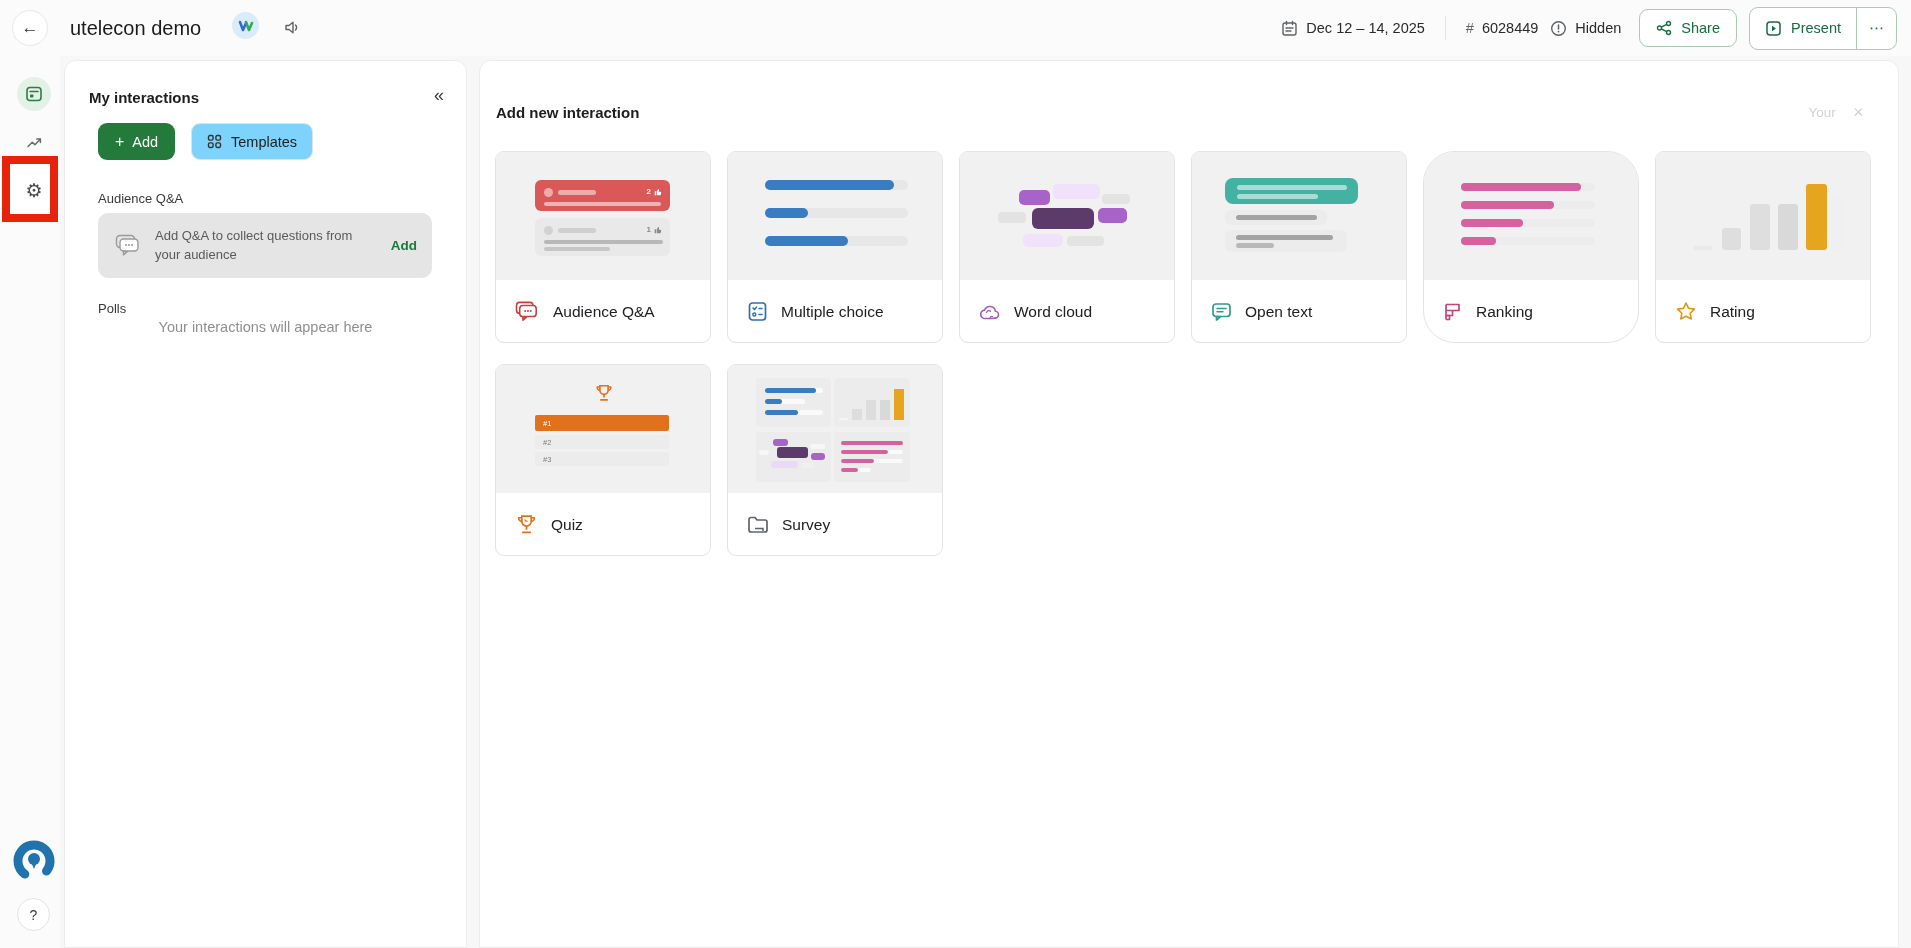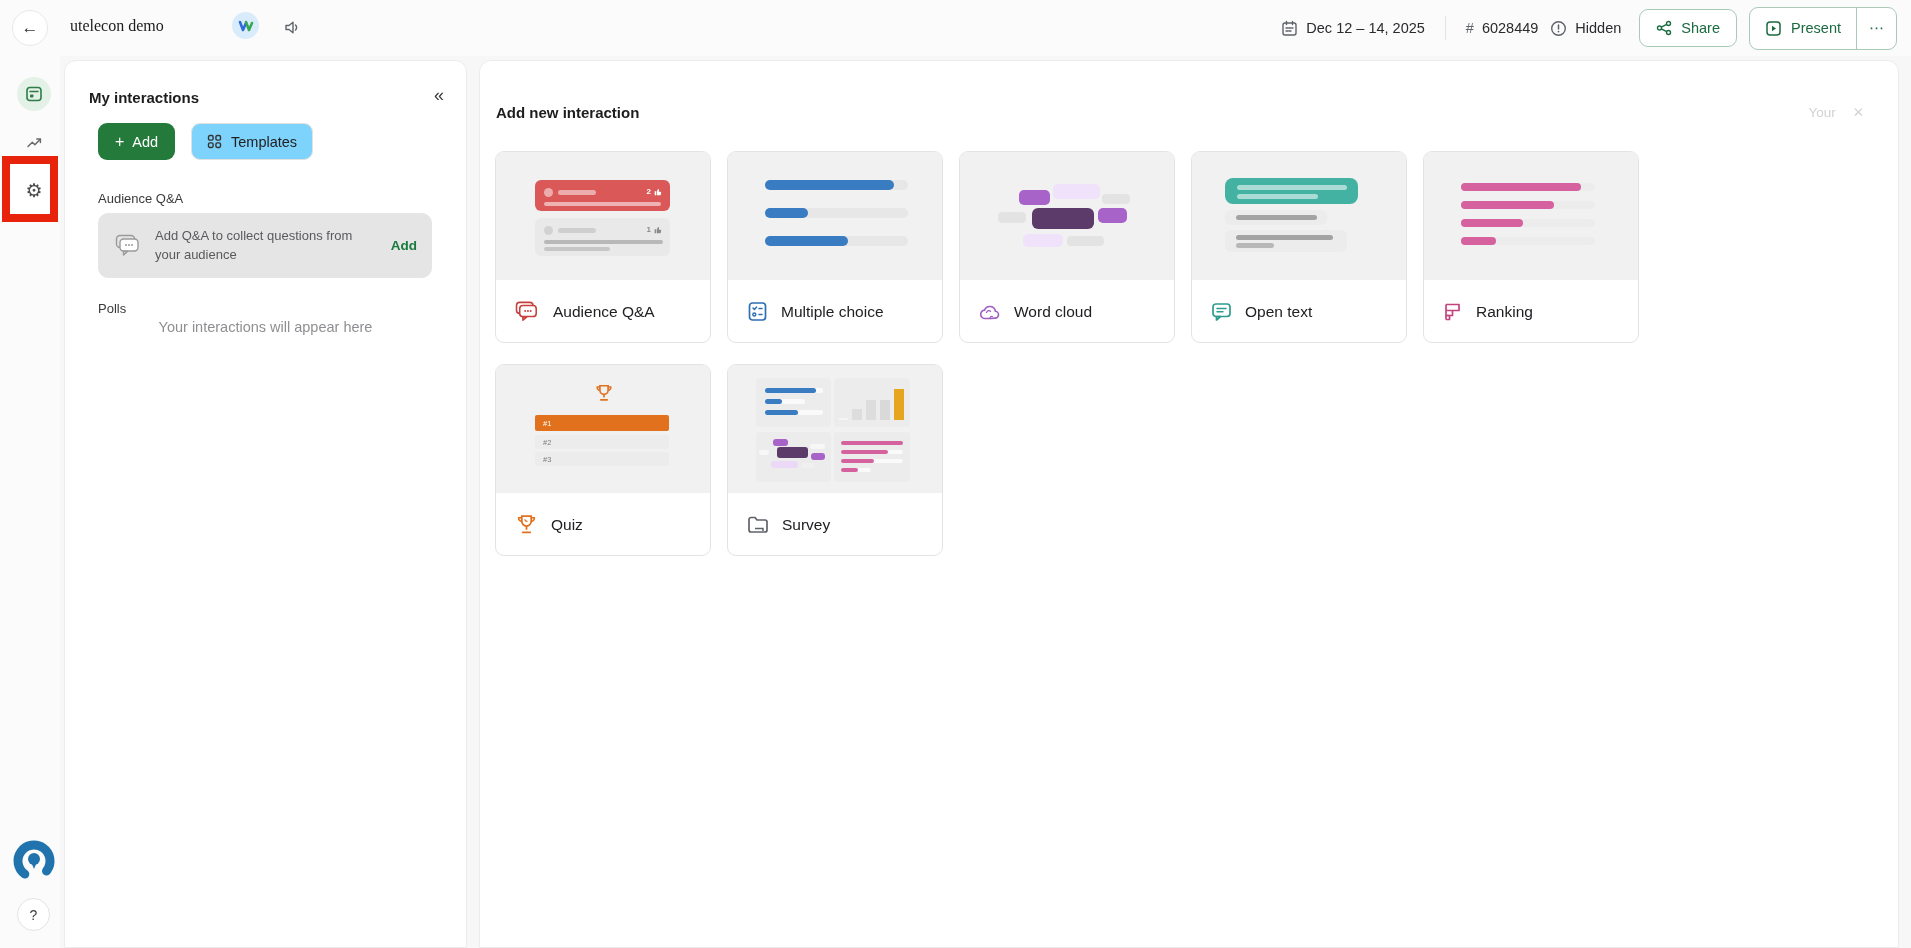--- a/index.html
+++ b/index.html
@@ -5,21 +5,21 @@
   * { margin:0; padding:0; box-sizing:border-box; }
   html,body { width:1911px; height:948px; overflow:hidden; }
   body { font-family:"Liberation Sans", sans-serif; background:#f7f7f7; color:#202124; }
   #app { position:relative; width:1911px; height:948px; }
 
   
   .topbar { position:absolute; left:0; top:0; width:1911px; height:56px; background:#fbfbfb; }
   .back-btn { position:absolute; left:12px; top:10px; width:36px; height:36px; border-radius:50%;
               background:#fff; border:1px solid #e8e8e8; display:flex; align-items:center; justify-content:center;
               font-size:17px; color:#333; cursor:pointer; }
-  .doc-title { position:absolute; left:70px; top:17px; font-size:16px; font-weight:500; color:#1c1c1e;font-family:Liberation Serif, serif; }
+  .doc-title { position:absolute; left:70px; top:17px; font-size:20px; font-weight:500; color:#1c1c1e; }
   .badge { position:absolute; left:232px; top:12px; width:27px; height:27px; border-radius:50%;
            background:#d9ecfb; display:flex; align-items:center; justify-content:center; }
   .speaker { position:absolute; left:283px; top:18px; color:#5f6368; }
   .tb-right { position:absolute; right:14px; top:0; height:56px; display:flex; align-items:center; gap:12px; }
   .meta { display:flex; align-items:center; gap:8px; font-size:14.5px; color:#2b2b2e; }
   .meta .mic { color:#5f6368; display:flex; }
   .vdiv { width:1px; height:24px; background:#e4e4e4; margin:0 8px; }
   .hashsym { color:#5f6368; font-size:14.5px; }
   .btn-outline { display:flex; align-items:center; gap:9px; height:38px; padding:0 16px; background:#fff;
                  border:1px solid #a9cab6; border-radius:9px; color:#1a6b40; font-size:14.5px; font-weight:500; cursor:pointer; }
@@ -337,21 +337,21 @@
           <svg width="21" height="20" viewBox="0 0 21 20">
               <rect x="2" y="2" width="17" height="12.5" rx="3" fill="none" stroke="#2e9c8d" stroke-width="1.7"></rect>
               <path d="M5.5 14.5V18l4-3.5z" fill="#fff" stroke="#2e9c8d" stroke-width="1.7" stroke-linejoin="round"></path>
               <path d="M6 6.5h9M6 9.8h6" stroke="#2e9c8d" stroke-width="1.5" stroke-linecap="round"></path>
             </svg>
         </span>
         <span>Open text</span>
       </div>
     </div>
 
-    <div class="tile" style="left:943px; top:90px;">
+    <div class="tile" style="left:943px; top:90px;border-radius:32px;">
       <div class="illo">
         <div class="bar" style="left:37px; top:31px; width:134px; height:8px; background:#ececec;"></div>
         <div class="bar" style="left:37px; top:31px; width:120px; height:8px; background:#d5619e;"></div>
         <div class="bar" style="left:37px; top:49px; width:134px; height:8px; background:#ececec;"></div>
         <div class="bar" style="left:37px; top:49px; width:93px; height:8px; background:#d5619e;"></div>
         <div class="bar" style="left:37px; top:67px; width:134px; height:8px; background:#ececec;"></div>
         <div class="bar" style="left:37px; top:67px; width:62px; height:8px; background:#d5619e;"></div>
         <div class="bar" style="left:37px; top:85px; width:134px; height:8px; background:#ececec;"></div>
         <div class="bar" style="left:37px; top:85px; width:35px; height:8px; background:#d5619e;"></div>
       </div>
@@ -361,20 +361,38 @@
               <path d="M3 2.5h13v6H9.5v0" fill="none" stroke="#c2447f" stroke-width="1.7" stroke-linejoin="round"></path>
               <path d="M3 2.5v15" stroke="#c2447f" stroke-width="1.7"></path>
               <path d="M3 8.5h6.5v5H3" fill="none" stroke="#c2447f" stroke-width="1.7" stroke-linejoin="round"></path>
               <path d="M3 13.5h3.5v4H3" fill="none" stroke="#c2447f" stroke-width="1.7" stroke-linejoin="round"></path>
             </svg>
         </span>
         <span>Ranking</span>
       </div>
     </div>
 
+    <div class="tile" style="left:1175px; top:90px;">
+      <div class="illo">
+        <div class="shape r3" style="left:175px; top:44px; width:11px; height:54px; background:#f0f0f0;"></div>
+        <div class="shape r3" style="left:37px; top:94px; width:20px; height:4px; background:#e9e9e9;"></div>
+        <div class="shape r3" style="left:66px; top:76px; width:19px; height:22px; background:#dedede;"></div>
+        <div class="shape r3" style="left:94px; top:52px; width:20px; height:46px; background:#dedede;"></div>
+        <div class="shape r3" style="left:122px; top:52px; width:20px; height:46px; background:#d9d9d9;"></div>
+        <div class="shape r3" style="left:150px; top:32px; width:21px; height:66px; background:#e6a51f;"></div>
+      </div>
+      <div class="lbl">
+        <span style="display:flex;">
+          <svg width="22" height="21" viewBox="0 0 22 21">
+              <path d="M11 2l2.6 5.3 5.8.8-4.2 4.1 1 5.8-5.2-2.7-5.2 2.7 1-5.8L2.6 8.1l5.8-.8z" fill="#fdf8ec" stroke="#d79b1c" stroke-width="1.6" stroke-linejoin="round"></path>
+            </svg>
+        </span>
+        <span>Rating</span>
+      </div>
+    </div>
 
     <div class="tile" style="left:15px; top:303px;">
       <div class="illo">
         <div class="shape" style="left:98px; top:18px;">
           <svg width="20" height="20" viewBox="0 0 22 22">
               <path d="M6.5 3h9v5a4.5 4.5 0 01-9 0V3z" fill="none" stroke="#e2711d" stroke-width="1.8"></path>
               <path d="M6.5 4.5H3.5a3 3 0 003 3.5M15.5 4.5h3a3 3 0 01-3 3.5" fill="none" stroke="#e2711d" stroke-width="1.6"></path>
               <path d="M11 12.5v3.5" stroke="#e2711d" stroke-width="1.8"></path>
               <path d="M7.5 18.5h7" stroke="#e2711d" stroke-width="1.9" stroke-linecap="round"></path>
             </svg>

